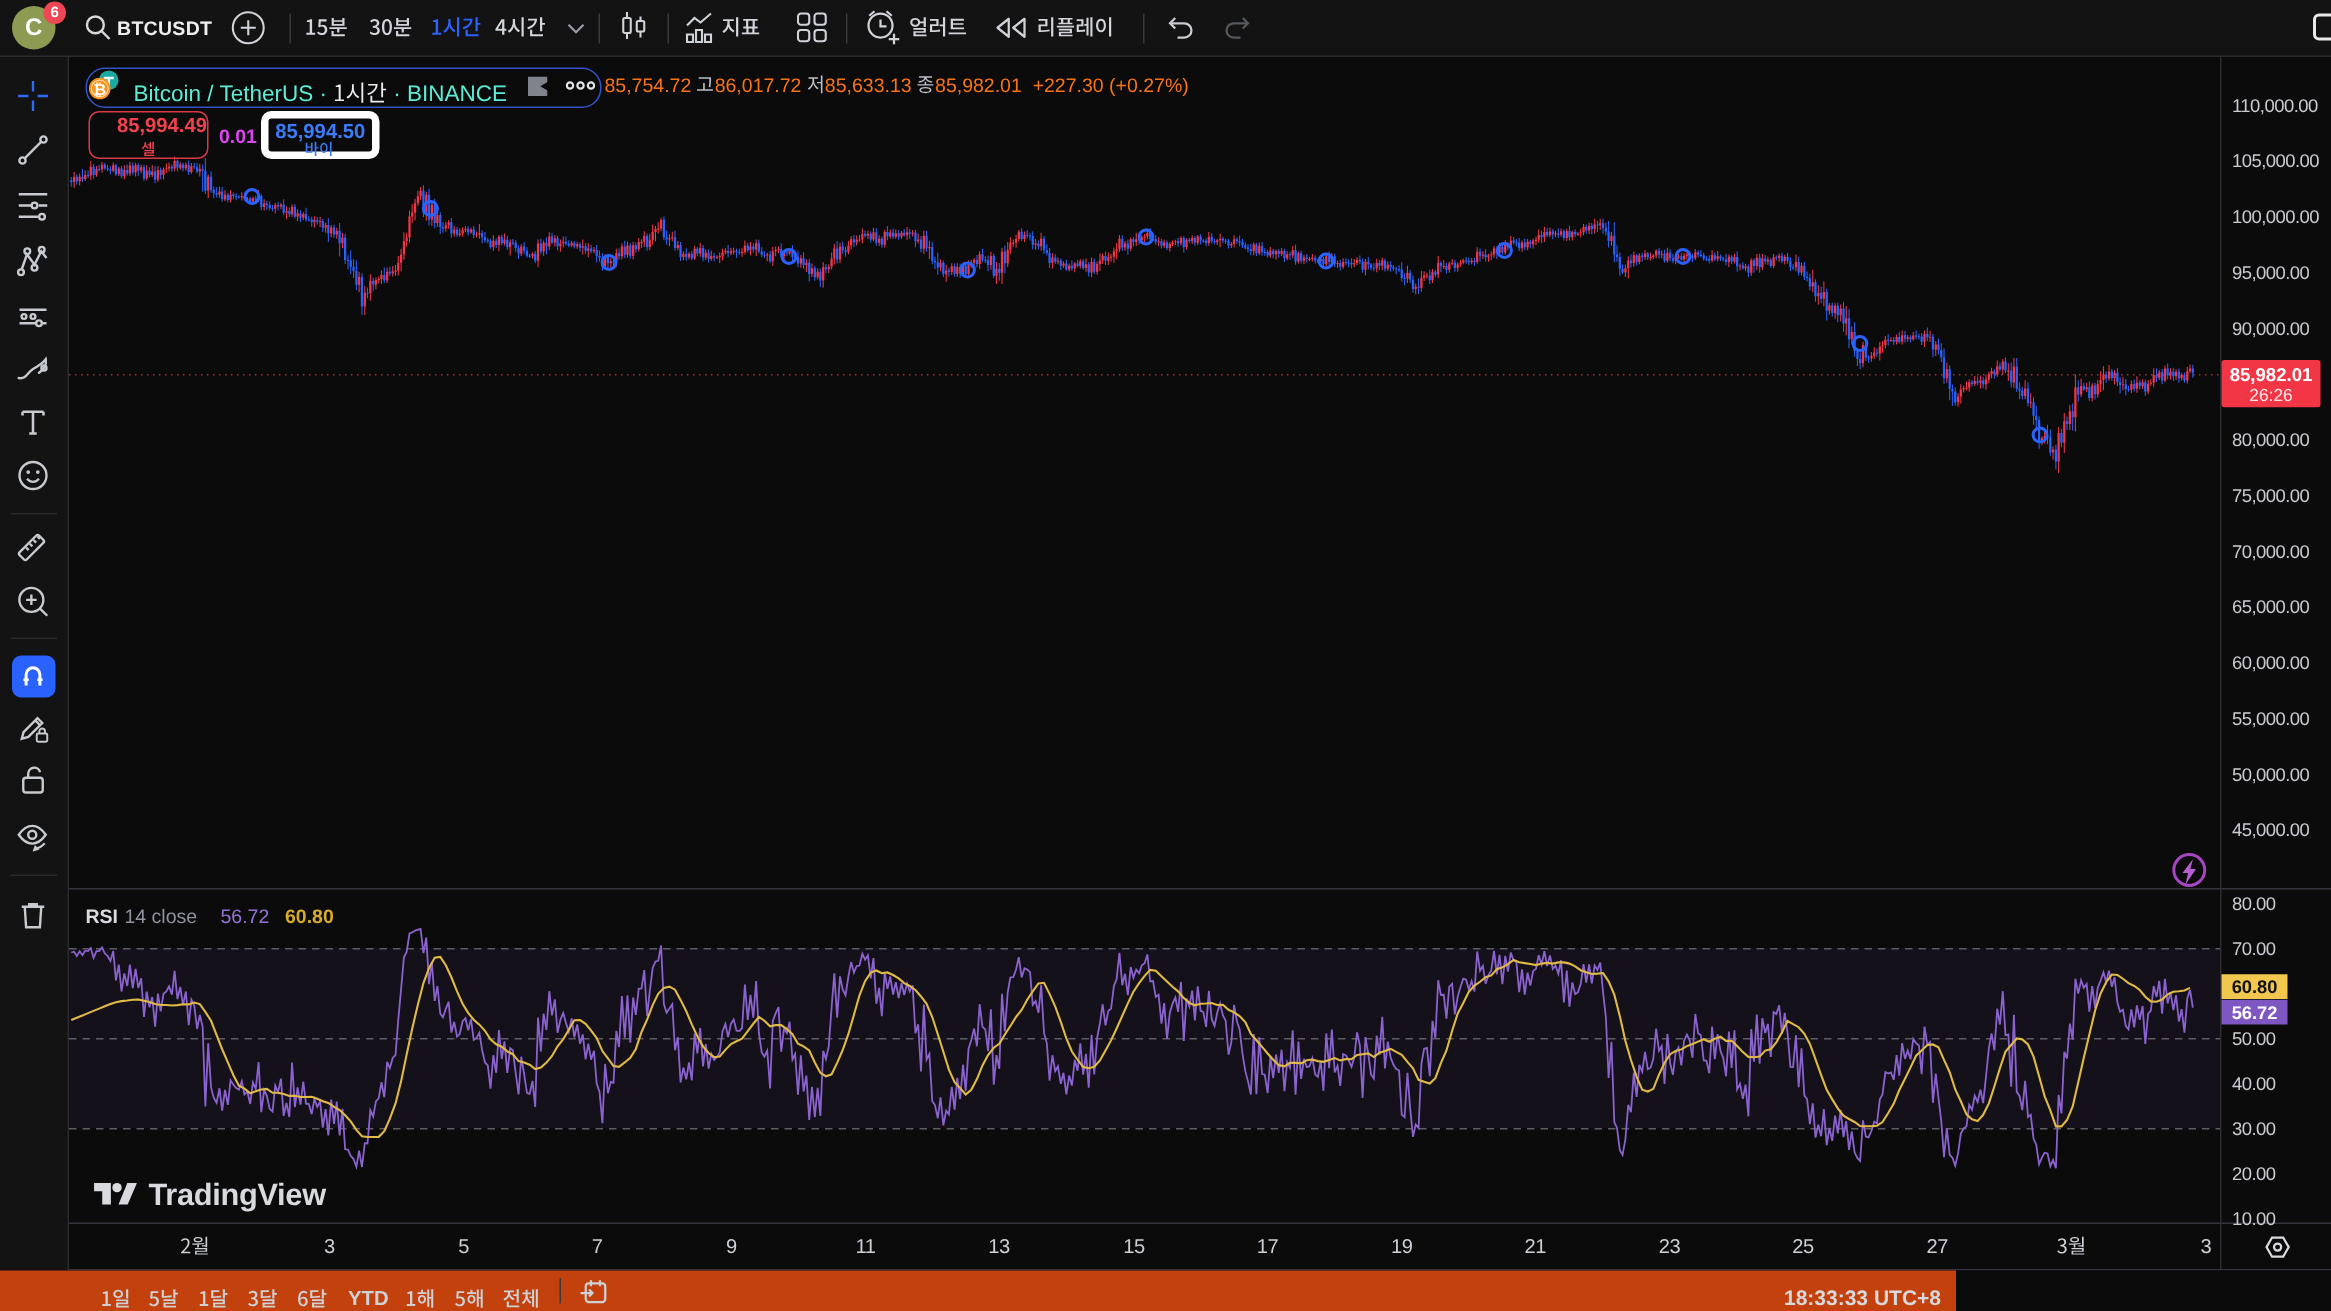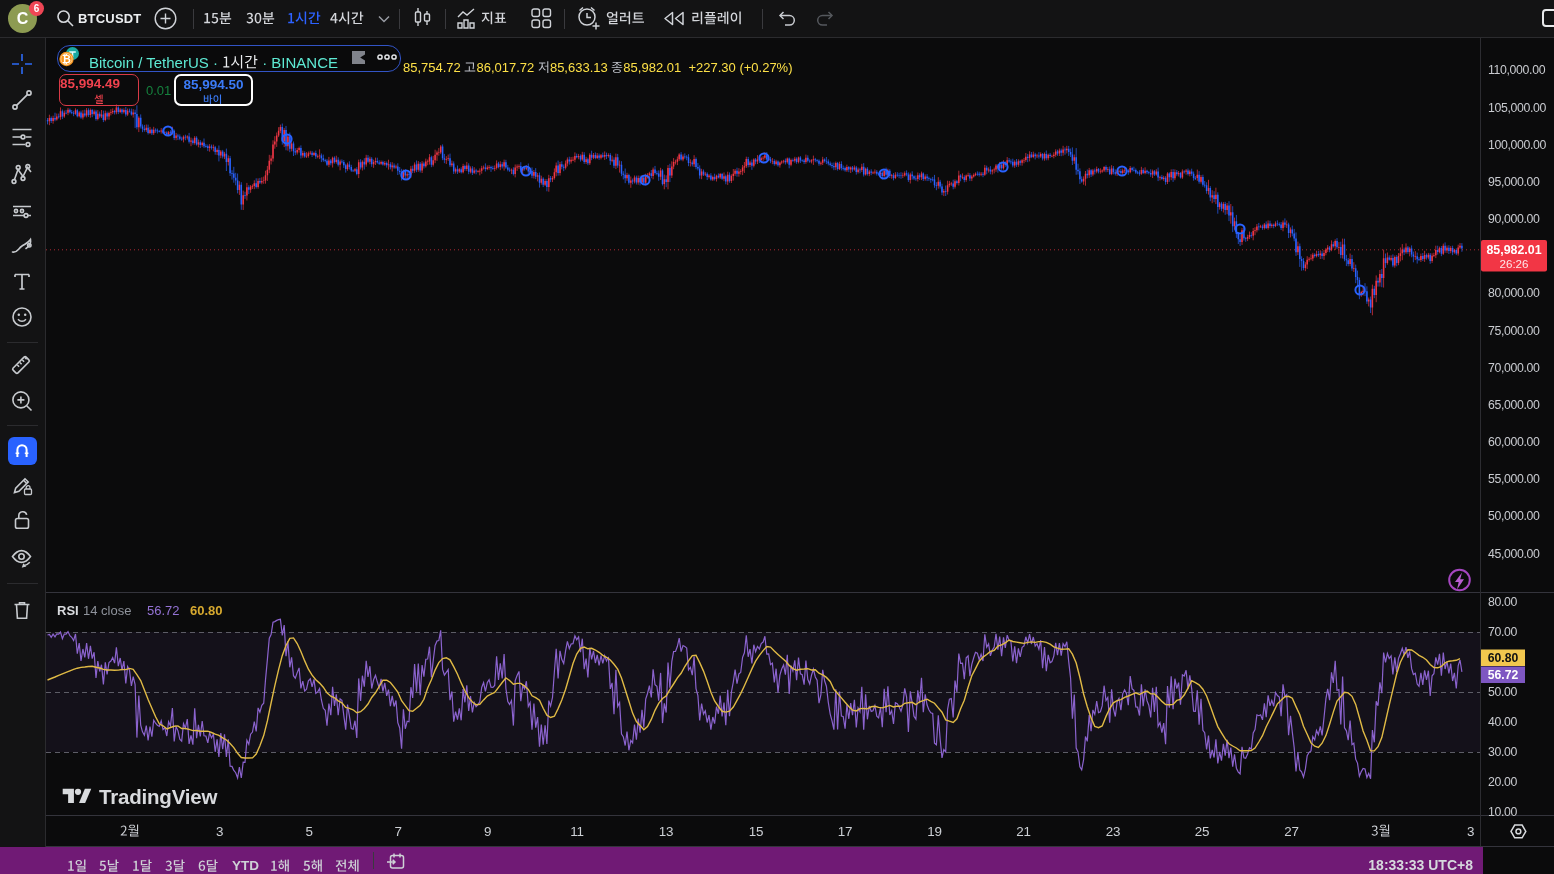--- a/index.html
+++ b/index.html
@@ -1,18 +1,18 @@
 <!DOCTYPE html>
 <html><head><meta charset="utf-8"><title>c</title><style>
 *{margin:0;padding:0;box-sizing:border-box}
 html,body{width:1554px;height:874px;overflow:hidden;background:#0b0b0c;font-family:"Liberation Sans",sans-serif}
 .abs{position:absolute}
 #topbar{position:absolute;left:0;top:0;width:1554px;height:38px;background:#131314;border-bottom:1px solid #2b2b2e}
 #leftbar{position:absolute;left:0;top:38px;width:46px;height:809px;background:#131314;border-right:1px solid #2b2b2e}
-#bottombar{position:absolute;left:0;top:847px;width:1483px;height:27px;background:#701a75}
+#bottombar{position:absolute;left:0;top:847px;width:1304px;height:27px;background:#c2410c}
 .vsep{position:absolute;top:9px;width:1px;height:20px;background:#3a3a3e}
 .ico{position:absolute}
 text{font-family:"Liberation Sans",sans-serif}
 </style></head><body>
 <div id="topbar">
     <div class="abs" style="left:8px;top:4px;width:29px;height:29px;border-radius:50%;background:#8d9b52;color:#fff;font-size:16px;font-weight:700;text-align:center;line-height:29px">C</div>
     <div class="abs" style="left:29px;top:1px;width:15px;height:15px;border-radius:50%;background:#ef4655;color:#fff;font-size:10px;font-weight:700;text-align:center;line-height:15px">6</div>
     <svg class="ico" style="left:55px;top:8px" width="20" height="20" viewBox="0 0 20 20">
       <circle cx="8.6" cy="8.6" r="5.6" fill="none" stroke="#d6d8dc" stroke-width="1.6"></circle>
       <path d="M12.8 12.8L18 18" stroke="#d6d8dc" stroke-width="1.6"></path>
@@ -345,31 +345,31 @@
 <svg class="abs" style="left:352px;top:51px" width="13" height="13" viewBox="0 0 13 13">
     <polygon points="0,0 13,0 13,3.6 8.2,6.5 13,9.4 13,13 0,13" fill="#80838b"></polygon>
   </svg>
 <svg class="abs" style="left:377px;top:53px" width="20" height="8" viewBox="0 0 20 8">
     <g fill="none" stroke="#e2e4e7" stroke-width="1.5">
       <circle cx="3" cy="4" r="2.1"></circle>
       <circle cx="10" cy="4" r="2.1"></circle>
       <circle cx="17" cy="4" r="2.1"></circle>
     </g>
   </svg>
-<div class="abs" style="left:403px;top:57px;font-size:13px;color:#fde047;white-space:nowrap">85,754.72 <svg style="vertical-align:-3.8px" width="12.0" height="18.8" viewBox="0 -15.1 12.0 18.8">
+<div class="abs" style="left:403px;top:46px;font-size:13px;color:#f97316;white-space:nowrap">85,754.72 <svg style="vertical-align:-3.8px" width="12.0" height="18.8" viewBox="0 -15.1 12.0 18.8">
       <path d="M1.78 -9.57H9.34V-8.68H1.78ZM0.65 -1.53H11.28V-0.64H0.65ZM4.78 -5.73H5.85V-1.08H4.78ZM8.93 -9.57H10.01V-8.41Q10.01 -7.68 9.99 -6.88Q9.98 -6.07 9.89 -5.11Q9.8 -4.15 9.58 -2.96L8.49 -3.1Q8.82 -4.79 8.88 -6.07Q8.93 -7.35 8.93 -8.41Z" fill="#bdc0c7"></path>
     </svg><span>86,017.72 </span><svg style="vertical-align:-3.8px" width="12.0" height="18.8" viewBox="0 -15.1 12.0 18.8">
       <path d="M9.25 -10.76H10.32V1.02H9.25ZM6.72 -6.47H9.56V-5.59H6.72ZM3.63 -9.07H4.5V-7.31Q4.5 -6.36 4.25 -5.45Q3.99 -4.53 3.54 -3.72Q3.09 -2.92 2.49 -2.29Q1.89 -1.67 1.19 -1.3L0.55 -2.16Q1.19 -2.47 1.75 -3.02Q2.31 -3.57 2.73 -4.26Q3.15 -4.96 3.39 -5.74Q3.63 -6.52 3.63 -7.31ZM3.86 -9.07H4.71V-7.31Q4.71 -6.57 4.95 -5.83Q5.19 -5.09 5.61 -4.42Q6.03 -3.75 6.59 -3.23Q7.15 -2.7 7.79 -2.4L7.15 -1.55Q6.45 -1.9 5.85 -2.5Q5.25 -3.09 4.8 -3.87Q4.35 -4.64 4.11 -5.52Q3.86 -6.41 3.86 -7.31ZM0.98 -9.55H7.37V-8.66H0.98Z" fill="#bdc0c7"></path>
     </svg><span>85,633.13 </span><svg style="vertical-align:-3.8px" width="12.0" height="18.8" viewBox="0 -15.1 12.0 18.8">
       <path d="M5.42 -6.57H6.49V-4.39H5.42ZM0.65 -4.9H11.27V-4.02H0.65ZM5.95 -3.06Q7.84 -3.06 8.91 -2.54Q9.98 -2.01 9.98 -1.03Q9.98 -0.07 8.91 0.46Q7.84 0.99 5.95 0.99Q4.06 0.99 2.99 0.46Q1.92 -0.07 1.92 -1.03Q1.92 -2.01 2.99 -2.54Q4.06 -3.06 5.95 -3.06ZM5.95 -2.23Q4.56 -2.23 3.79 -1.92Q3.01 -1.61 3.01 -1.03Q3.01 -0.46 3.79 -0.15Q4.56 0.15 5.95 0.15Q7.34 0.15 8.11 -0.15Q8.89 -0.46 8.89 -1.03Q8.89 -1.61 8.11 -1.92Q7.34 -2.23 5.95 -2.23ZM5.26 -9.78H6.22V-9.43Q6.22 -8.86 5.98 -8.37Q5.74 -7.88 5.31 -7.48Q4.87 -7.08 4.3 -6.78Q3.72 -6.47 3.04 -6.27Q2.35 -6.07 1.62 -5.98L1.23 -6.84Q1.87 -6.91 2.46 -7.07Q3.05 -7.23 3.56 -7.46Q4.08 -7.7 4.46 -8.01Q4.83 -8.32 5.05 -8.67Q5.26 -9.03 5.26 -9.43ZM5.71 -9.78H6.66V-9.43Q6.66 -9.03 6.87 -8.67Q7.08 -8.31 7.47 -8.01Q7.85 -7.7 8.36 -7.46Q8.87 -7.23 9.46 -7.07Q10.06 -6.91 10.69 -6.84L10.3 -5.98Q9.57 -6.07 8.89 -6.27Q8.21 -6.47 7.64 -6.78Q7.06 -7.08 6.63 -7.48Q6.19 -7.89 5.95 -8.38Q5.71 -8.86 5.71 -9.43ZM1.62 -10.21H10.31V-9.34H1.62Z" fill="#bdc0c7"></path>
     </svg><span>85,982.01</span>&nbsp;&nbsp;+227.30 (+0.27%)</div>
-<div class="abs" style="left:59px;top:74px;width:80px;height:32px;border:1px solid #d93a47;border-radius:7px;text-align:left">
+<div class="abs" style="left:59px;top:74px;width:80px;height:32px;border:1px solid #d93a47;border-radius:7px;text-align:right">
     <div style="font-size:13.5px;font-weight:700;color:#f0424e;margin-top:1px">85,994.49</div>
   </div>
 <svg style="position:absolute;left:94px;top:90.8px;" width="9.7" height="15.2" viewBox="0 -12.2 9.7 15.2">
     <path d="M4.37 -7.08H6.1V-6.19H4.37ZM2.34 -8.34H3.19V-7.54Q3.19 -6.74 2.95 -5.99Q2.71 -5.24 2.23 -4.64Q1.76 -4.04 1.03 -3.69L0.43 -4.52Q1.07 -4.82 1.49 -5.3Q1.91 -5.78 2.13 -6.37Q2.34 -6.95 2.34 -7.54ZM2.56 -8.34H3.4V-7.5Q3.4 -6.94 3.6 -6.42Q3.79 -5.89 4.19 -5.47Q4.58 -5.05 5.17 -4.8L4.61 -3.97Q3.91 -4.26 3.45 -4.81Q3 -5.35 2.78 -6.04Q2.56 -6.74 2.56 -7.5ZM7.56 -8.72H8.61V-3.67H7.56ZM5.67 -8.57H6.7V-3.73H5.67ZM2.19 -3.27H8.61V-0.88H3.3V0.41H2.21V-1.69H7.53V-2.41H2.19ZM2.21 -0.09H8.95V0.78H2.21Z" fill="#f0424e"></path>
   </svg>
-<div class="abs" style="left:146px;top:83px;font-size:13px;font-weight:400;color:#15803d">0.01</div>
-<div class="abs" style="left:174px;top:74px;width:79px;height:32px;border:2px solid #ffffff;border-radius:7px;text-align:center">
+<div class="abs" style="left:146px;top:83px;font-size:13px;font-weight:700;color:#d946ef">0.01</div>
+<div class="abs" style="left:174px;top:74px;width:79px;height:32px;border:5px solid #ffffff;border-radius:7px;text-align:center">
     <div style="font-size:13.5px;font-weight:700;color:#3b7bf7;margin-top:1px">85,994.50</div>
   </div>
 <svg style="position:absolute;left:203px;top:90.8px;" width="19.3" height="15.2" viewBox="0 -12.2 19.3 15.2">
     <path d="M6.81 -8.73H7.92V0.87H6.81ZM7.67 -5.05H9.41V-4.12H7.67ZM0.82 -7.95H1.91V-5.5H4.29V-7.95H5.38V-1.4H0.82ZM1.91 -4.64V-2.29H4.29V-4.64Z M16.94 -8.74H18.04V0.88H16.94ZM12.93 -8.03Q13.65 -8.03 14.21 -7.61Q14.77 -7.2 15.09 -6.44Q15.41 -5.68 15.41 -4.65Q15.41 -3.61 15.09 -2.85Q14.77 -2.09 14.21 -1.67Q13.65 -1.26 12.93 -1.26Q12.22 -1.26 11.66 -1.67Q11.09 -2.09 10.78 -2.85Q10.46 -3.61 10.46 -4.65Q10.46 -5.68 10.78 -6.44Q11.09 -7.2 11.66 -7.61Q12.22 -8.03 12.93 -8.03ZM12.93 -7.03Q12.51 -7.03 12.19 -6.75Q11.88 -6.46 11.7 -5.93Q11.52 -5.4 11.52 -4.65Q11.52 -3.9 11.7 -3.36Q11.88 -2.82 12.19 -2.53Q12.51 -2.25 12.93 -2.25Q13.35 -2.25 13.67 -2.53Q13.99 -2.82 14.17 -3.36Q14.35 -3.9 14.35 -4.65Q14.35 -5.4 14.17 -5.93Q13.99 -6.46 13.67 -6.75Q13.35 -7.03 12.93 -7.03Z" fill="#3b7bf7"></path>
   </svg>
 </body></html>

